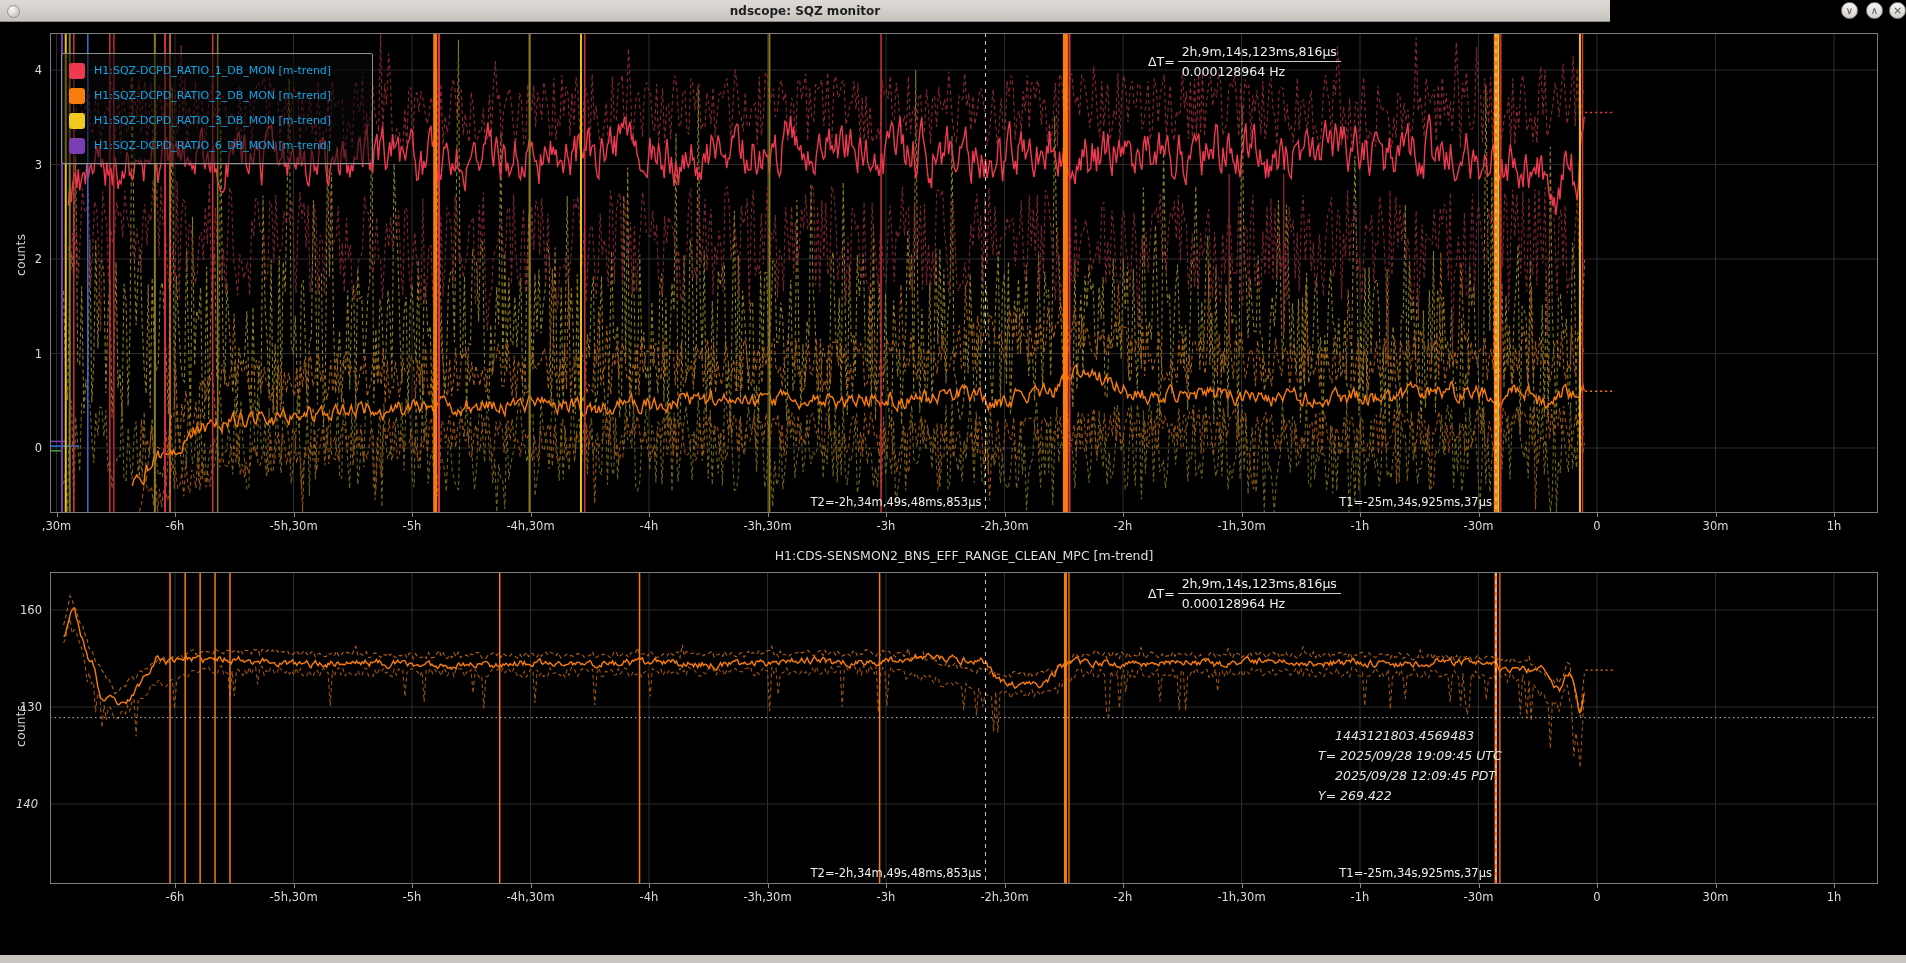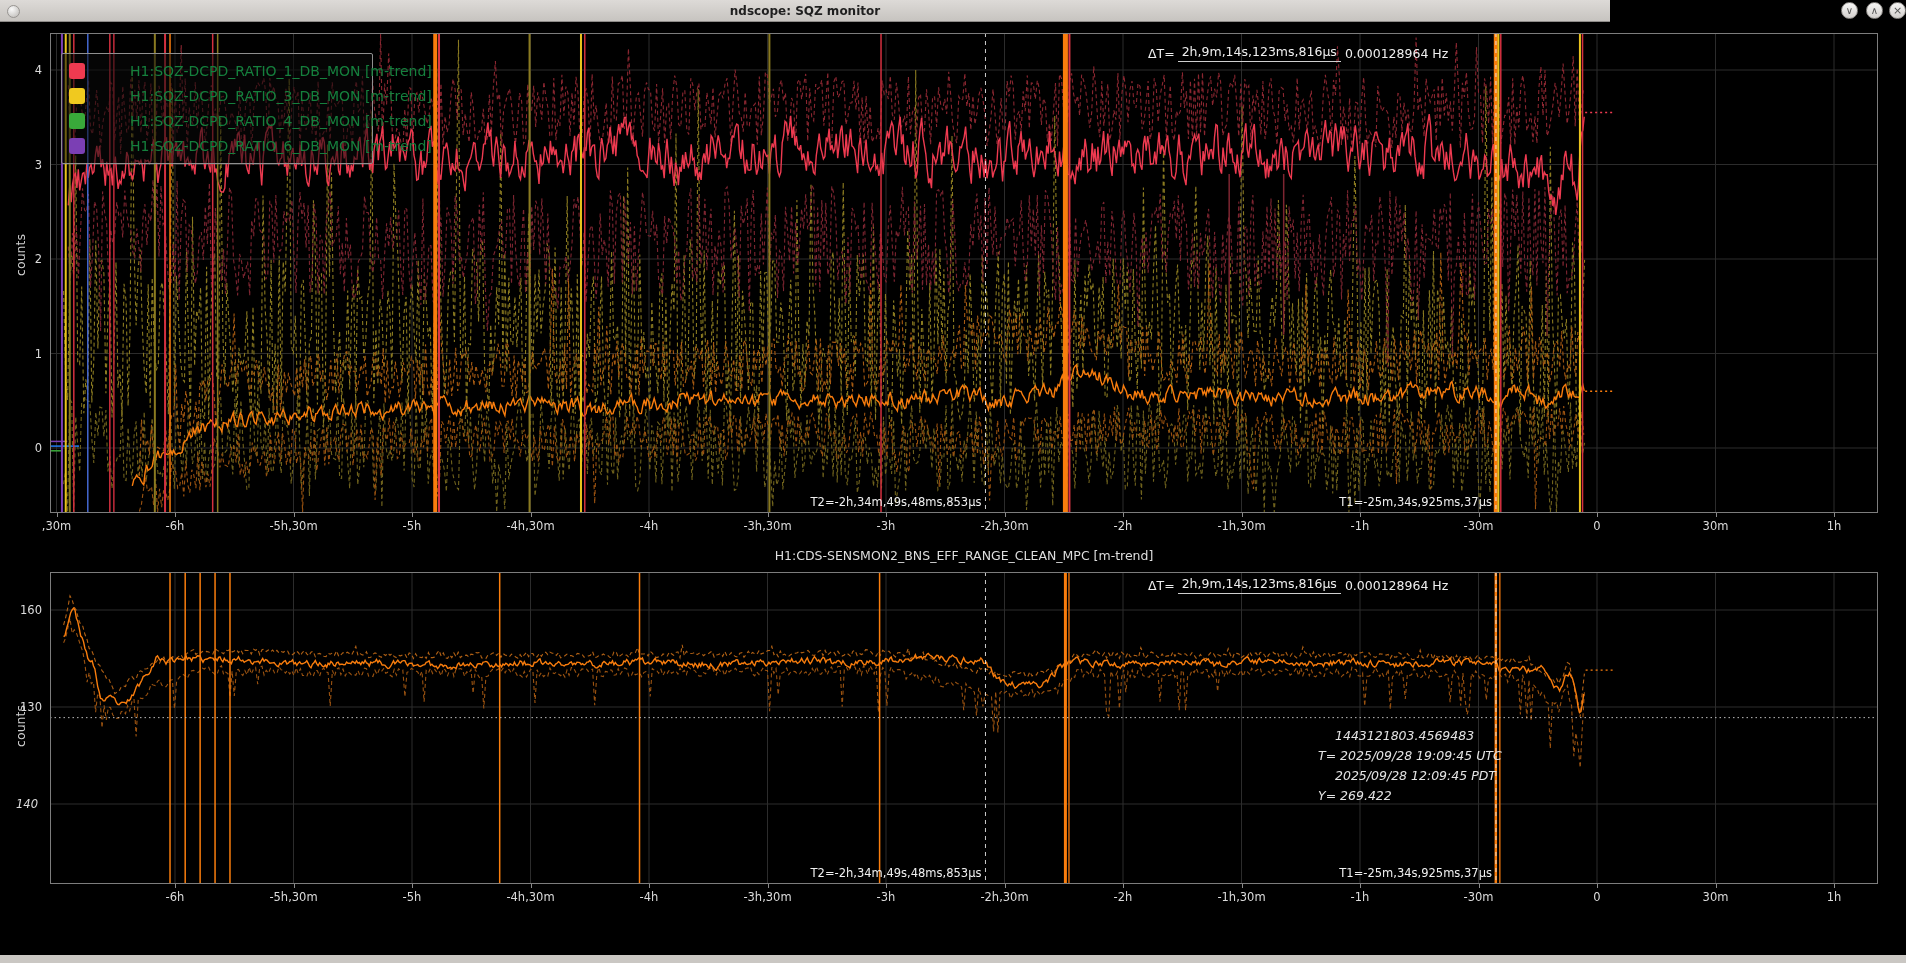--- a/index.html
+++ b/index.html
@@ -21,24 +21,24 @@
   .xtick,.ytick{position:absolute;color:#dcdcdc;font-size:11.5px;white-space:nowrap;}
   .xtick{transform:translateX(-50%);}
   .ytick{text-align:right;width:34px;transform:translateY(-50%);}
   .ylab{position:absolute;color:#cfcfcf;font-size:12.5px;transform:translate(-50%,-50%) rotate(-90deg);}
   .tickstub{position:absolute;width:1px;height:4px;background:#8a8a8a;}
   
   #legend{position:absolute;left:61px;top:53px;width:310px;background:rgba(10,10,10,0.55);
     border:1px solid #8f8f8f;border-radius:2px;padding:4px 0 5px 0;}
   .leg-row{height:25px;display:flex;align-items:center;padding-left:7px;}
   .leg-sw{width:16px;height:16px;border-radius:3px;margin-right:9px;flex:0 0 auto;}
-  .leg-tx{color:#15803d;font-size:14px;white-space:nowrap;margin-left:36px;}
+  .leg-tx{color:#0ea5e9;font-size:11px;white-space:nowrap;}
   
   .dt-block{position:absolute;display:flex;align-items:center;color:#efefef;font-size:12.5px;}
-  .dt-block .frac{display:inline-flex;flex-direction:row;margin-left:3px;}
+  .dt-block .frac{display:inline-flex;flex-direction:column;margin-left:3px;}
   .dt-block .num{border-bottom:1px solid #cfcfcf;padding:0 4px 2px 4px;}
   .dt-block .den{padding:2px 4px 0 4px;}
   .cursor-label{position:absolute;color:#f0f0f0;font-size:11.5px;white-space:nowrap;transform:translateX(-100%);}
   .readout-line{position:absolute;color:#e4e4e4;font-size:12.5px;white-space:nowrap;font-style:italic;}
   #bottom-title{position:absolute;left:50px;top:548px;width:1828px;text-align:center;
     color:#dedede;font-size:12.5px;}
   #footer-t0{position:absolute;left:0;top:934px;width:1906px;text-align:center;
     color:#ededed;font-size:13.5px;}
   #bottom-strip{position:absolute;left:0;top:955px;width:1906px;height:8px;background:#cac7c3;}
 </style>
@@ -128,26 +128,26 @@
       <rect x="0.5" y="0.5" width="1827" height="479" fill="none" stroke="#7d7d7d" stroke-width="1"></rect>
     </svg>
   <div class="ylab" style="left:20px;top:255px;">counts</div>
 
   <div id="legend">
       <div class="leg-row">
         <div class="leg-sw" style="background: rgb(238, 58, 80);"></div>
         <div class="leg-tx">H1:SQZ-DCPD_RATIO_1_DB_MON [m-trend]</div>
       </div>
       <div class="leg-row">
+        <div class="leg-sw" style="background: rgb(249, 125, 13);"></div>
+        <div class="leg-tx">H1:SQZ-DCPD_RATIO_2_DB_MON [m-trend]</div>
+      </div>
+      <div class="leg-row">
         <div class="leg-sw" style="background: rgb(240, 201, 31);"></div>
         <div class="leg-tx">H1:SQZ-DCPD_RATIO_3_DB_MON [m-trend]</div>
-      </div>
-      <div class="leg-row">
-        <div class="leg-sw" style="background: rgb(57, 169, 58);"></div>
-        <div class="leg-tx">H1:SQZ-DCPD_RATIO_4_DB_MON [m-trend]</div>
       </div>
       <div class="leg-row">
         <div class="leg-sw" style="background: rgb(123, 63, 180);"></div>
         <div class="leg-tx">H1:SQZ-DCPD_RATIO_6_DB_MON [m-trend]</div>
       </div>
     </div>
 
   <div class="dt-block" style="left:1148px;top:44px;">
     <span>ΔT=</span>
     <span class="frac">

